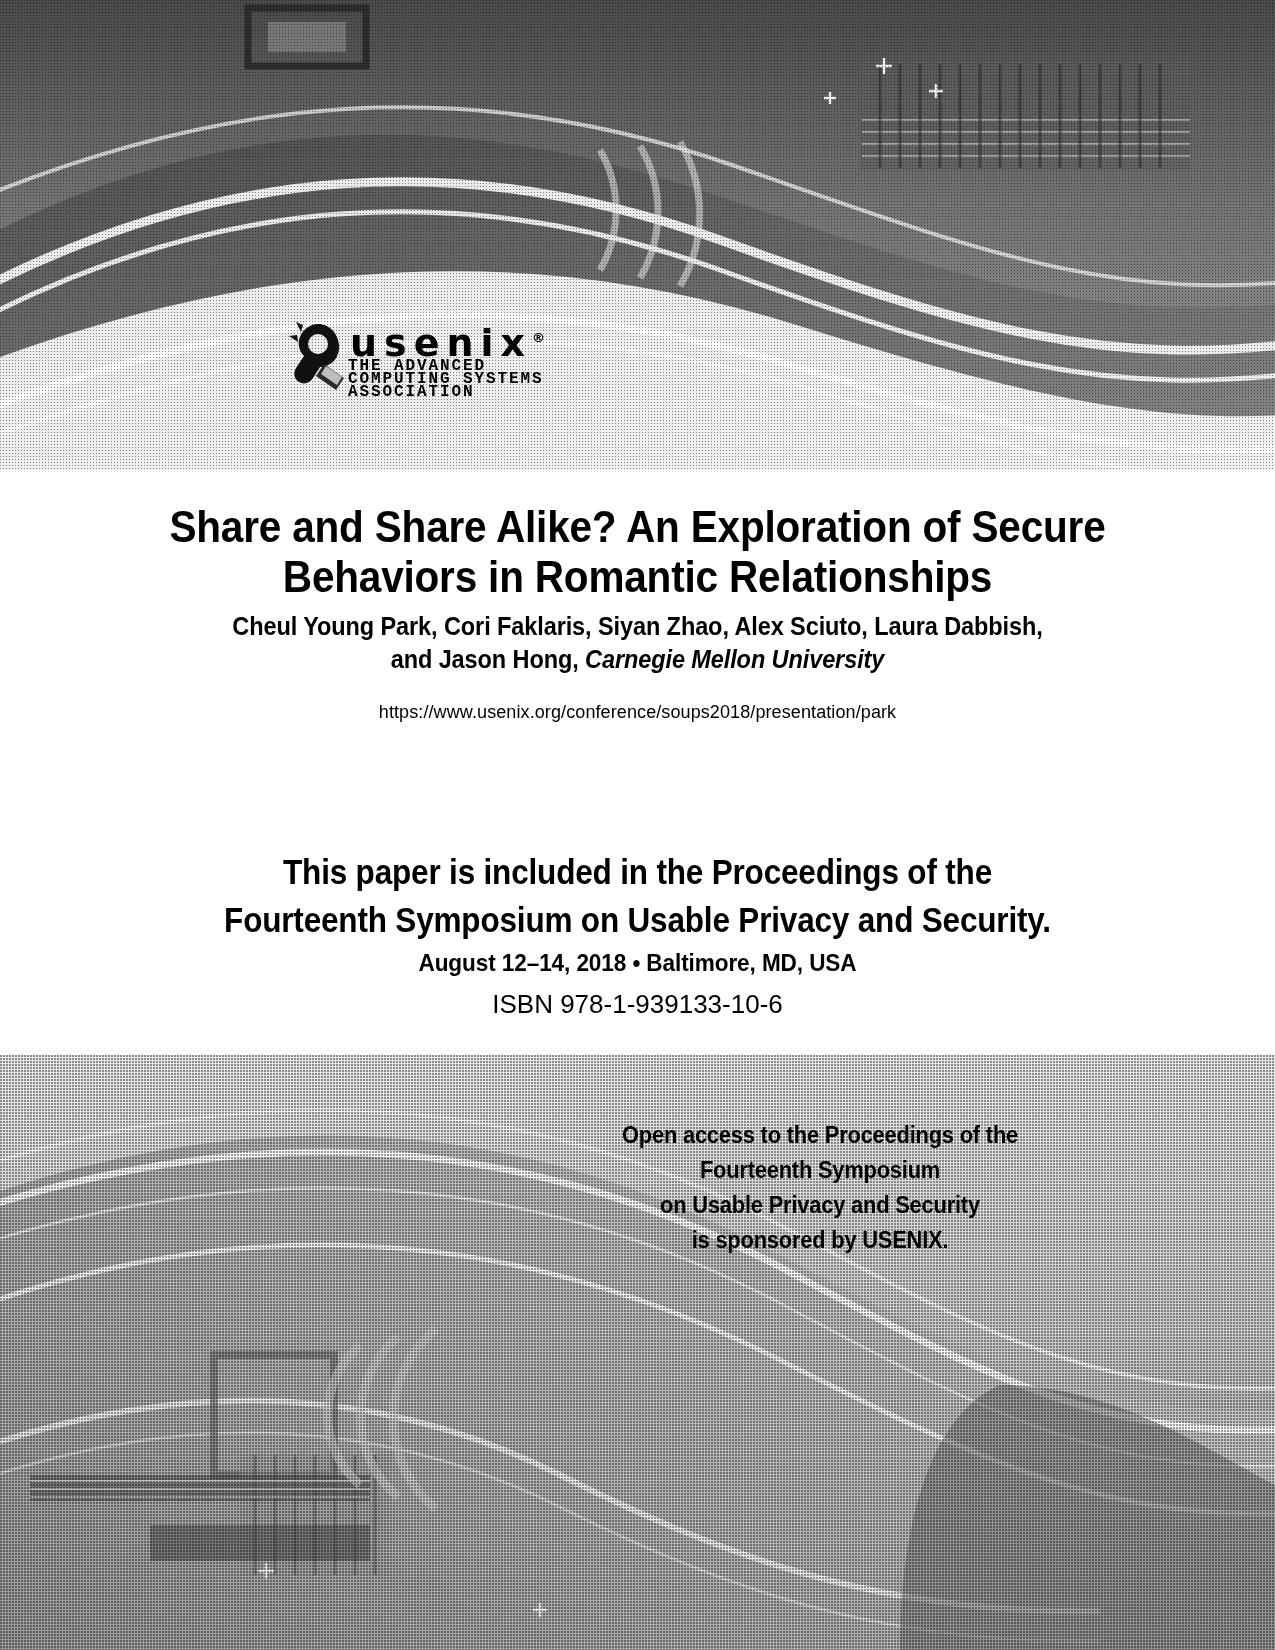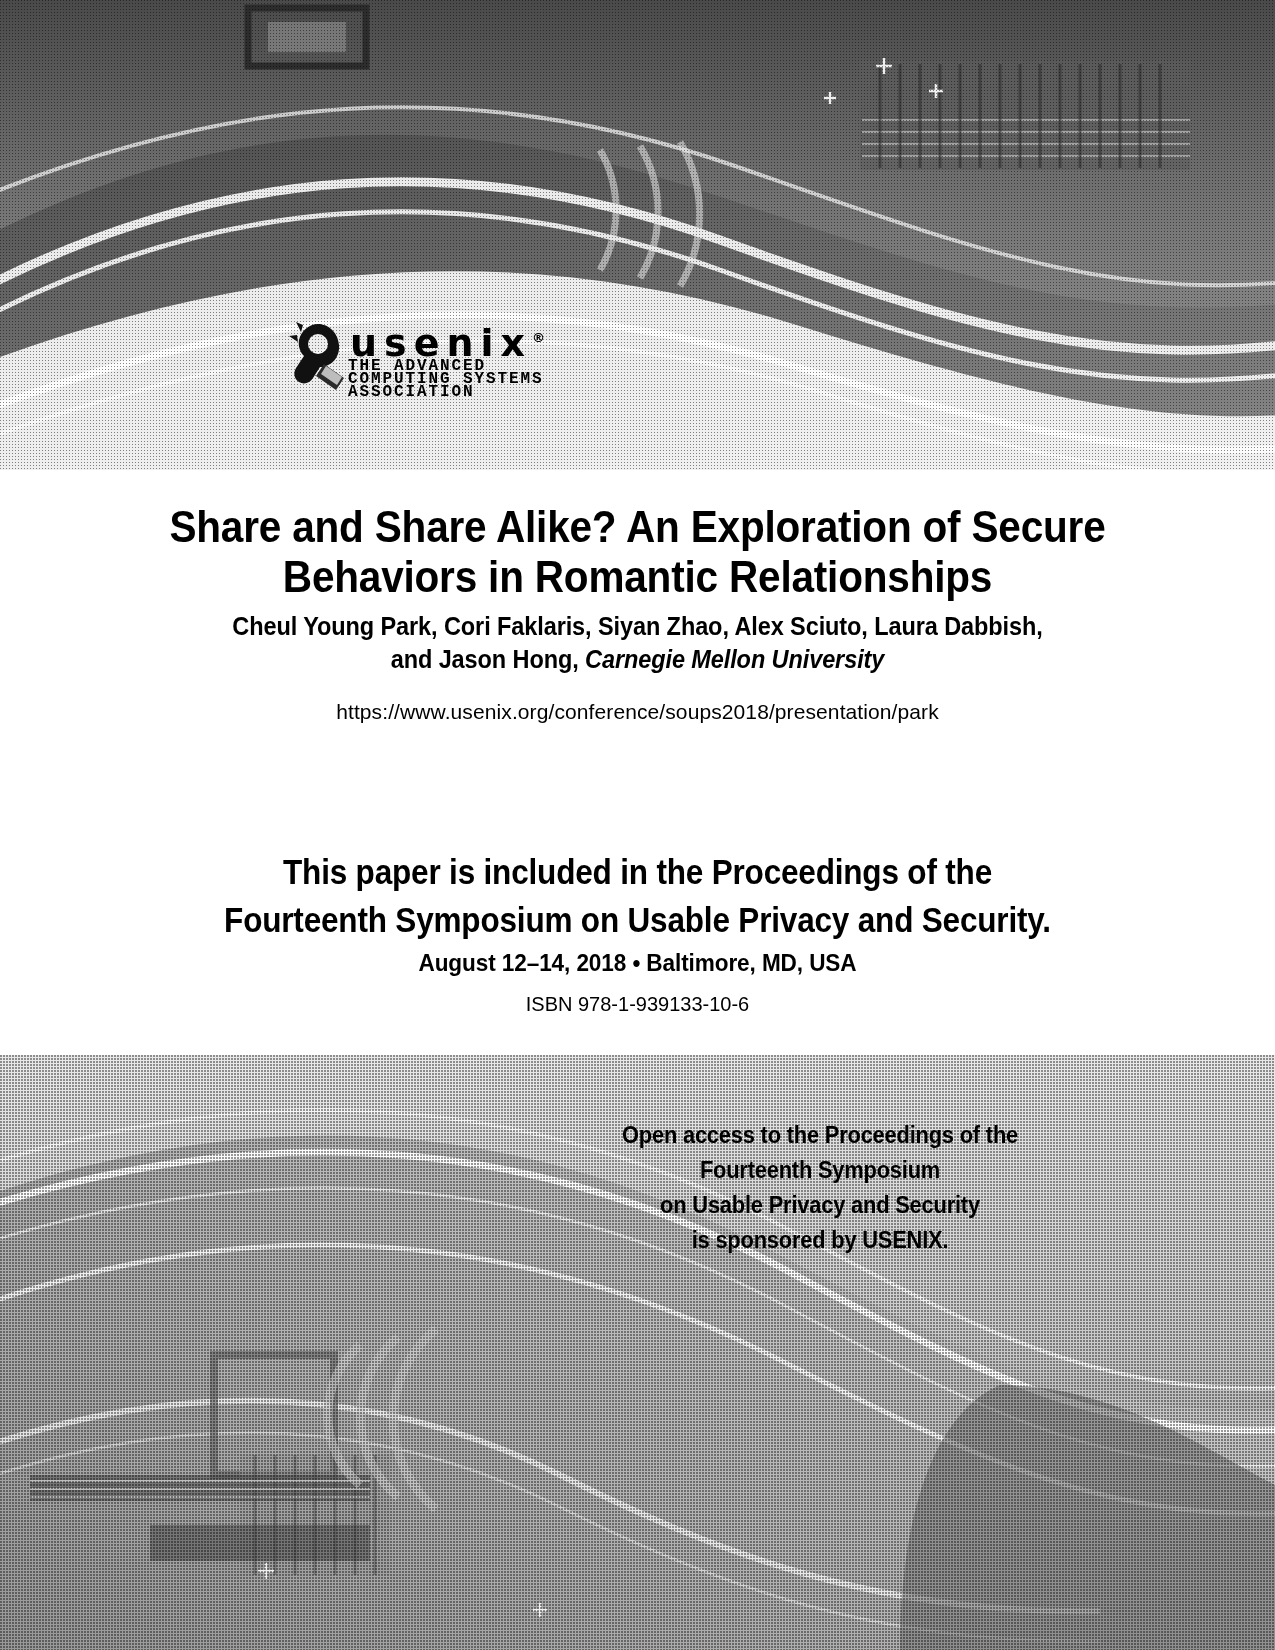--- a/index.html
+++ b/index.html
@@ -45,35 +45,35 @@
     transform:scaleX(0.90);transform-origin:50% 0;}
 
   .authors{position:absolute;left:100px;top:140px;width:1075px;text-align:center;
     font-family:"Liberation Sans","DejaVu Sans",sans-serif;
     font-weight:700;font-size:25px;line-height:33px;letter-spacing:-0.1px;
     transform:scaleX(0.94);transform-origin:50% 0;}
   .authors .aff{font-style:italic;}
 
   .url{position:absolute;left:100px;top:230px;width:1075px;text-align:center;
     font-family:"Liberation Sans","DejaVu Sans",sans-serif;
-    font-weight:400;font-size:21px;line-height:24px;letter-spacing:0.1px;}
+    font-weight:400;font-size:18px;line-height:24px;letter-spacing:0.1px;}
 
   .proc{position:absolute;left:60px;top:378px;width:1155px;text-align:center;
     font-family:"Liberation Sans Narrow","Liberation Sans",sans-serif;
     font-weight:700;font-size:35px;line-height:48px;letter-spacing:-0.2px;
     transform:scaleX(0.90);transform-origin:50% 0;}
 
   .date{position:absolute;left:60px;top:478px;width:1155px;text-align:center;
     font-family:"Liberation Sans","DejaVu Sans",sans-serif;
     font-weight:700;font-size:24px;line-height:30px;letter-spacing:-0.1px;
     transform:scaleX(0.94);transform-origin:50% 0;}
 
   .isbn{position:absolute;left:60px;top:521px;width:1155px;text-align:center;
     font-family:"Liberation Sans","DejaVu Sans",sans-serif;
-    font-weight:400;font-size:20px;line-height:26px;}
+    font-weight:400;font-size:26px;line-height:26px;}
 
   
   .sponsor{position:absolute;left:560px;top:1118px;width:520px;text-align:center;
     font-family:"Liberation Sans","DejaVu Sans",sans-serif;
     font-weight:700;font-size:23px;line-height:35px;letter-spacing:-0.2px;
     color:#000;z-index:6;transform:scaleX(0.95);transform-origin:50% 0;}
 </style>
 </head>
 <body>
 

